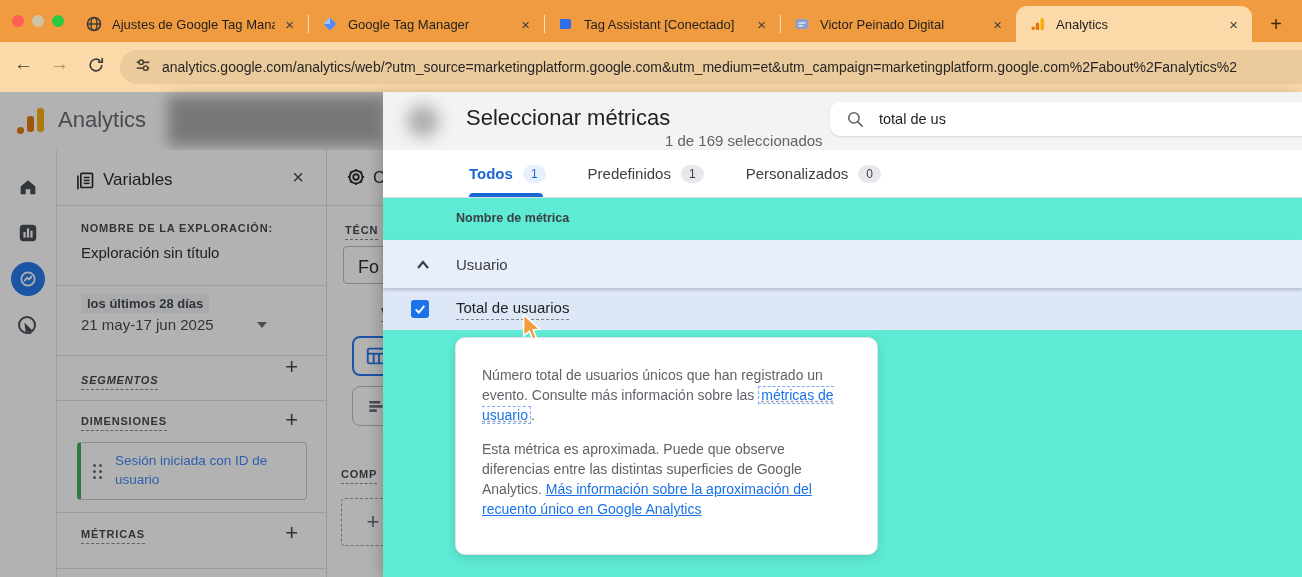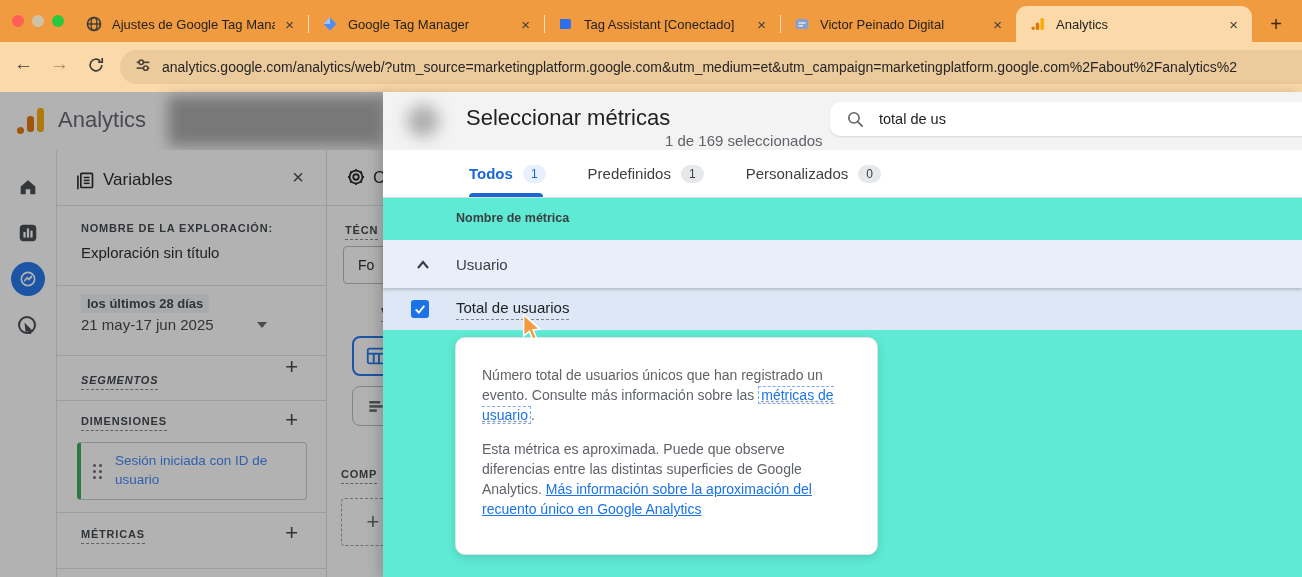--- a/index.html
+++ b/index.html
@@ -52,21 +52,21 @@
   .caret-down { position:absolute; width:0; height:0; border-left:5px solid transparent; border-right:5px solid transparent; border-top:6px solid #5f6368; }
   .dim-card { position:absolute; left:20px; top:292px; width:230px; height:58px; background:#fff; border:1px solid #c8c8c8; border-left:4px solid #34a853; border-radius:4px; }
   .drag-dots { position:absolute; left:12px; top:21px; width:10px; height:16px; }
   .drag-dots i { position:absolute; width:3px; height:3px; border-radius:50%; background:#5f6368; }
   .dim-text { position:absolute; left:34px; top:8px; width:184px; font-size:13.5px; color:#3b82f6; line-height:19px; }
 
   #config { position:absolute; left:327px; top:58px; width:56px; height:427px; background:#fff; overflow:hidden; }
   .c-title { position:absolute; left:46px; top:18px; font-size:17px; color:#202124; }
   .c-divider { position:absolute; left:0; width:56px; height:1px; background:#e0e0e0; }
   .c-label { position:absolute; font-size:11px; font-weight:bold; letter-spacing:.8px; color:#3c4043; white-space:nowrap; }
-  .c-btn { position:absolute; border:1px solid #b9b9b9; border-radius:4px; background:#fff; font-size:14px; color:#202124; }
+  .c-btn { position:absolute; border:1px solid #b9b9b9; border-radius:4px; background:#fff; font-size:18px; color:#202124; }
   .c-iconbtn { position:absolute; left:25px; width:48px; height:40px; border:1px solid #b9b9b9; border-radius:8px; background:#fff; display:flex; align-items:center; justify-content:center; }
   .c-iconbtn.sel { border:2px solid #1a73e8; }
   .c-dashed { position:absolute; left:14px; top:348px; width:64px; height:48px; border:1px dashed #9a9a9a; border-radius:4px; display:flex; align-items:center; justify-content:center; font-size:22px; color:#5f6368; }
 
   #scrim { position:absolute; left:0; top:0; width:383px; height:485px; background:rgba(28,30,33,.34); z-index:10; }
 
   
   #dialog { position:absolute; left:383px; top:0; width:919px; height:485px; background:#5eead4; z-index:20; box-shadow:-4px 0 12px rgba(0,0,0,.18); }
   .m-header { position:absolute; left:0; top:0; width:919px; height:58px; background:#f3f3f3; }
   .m-blur { position:absolute; left:24px; top:13px; width:32px; height:32px; border-radius:50%; background:#9a9a9a; filter:blur(8px); opacity:.8; }

